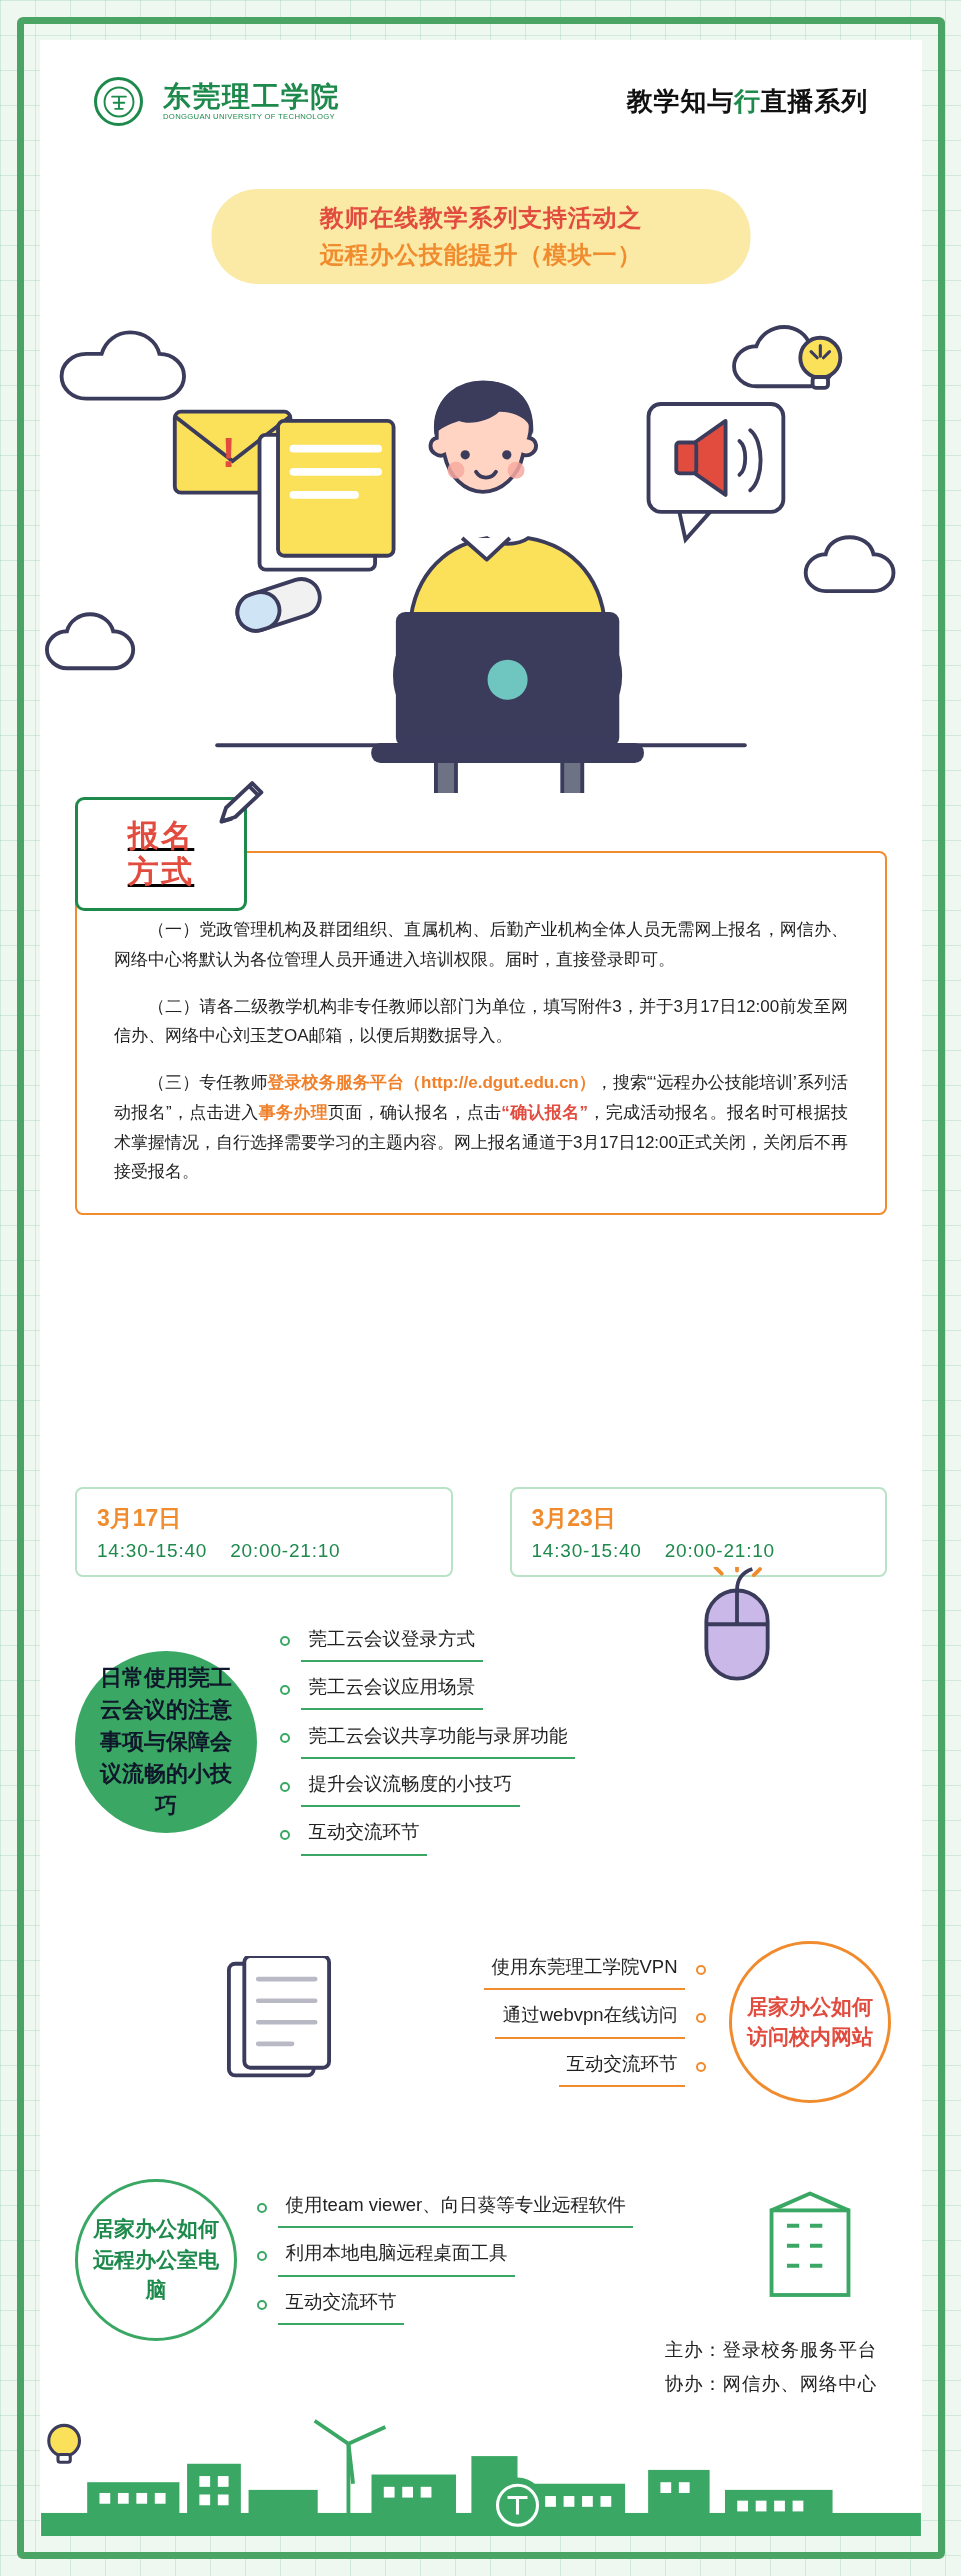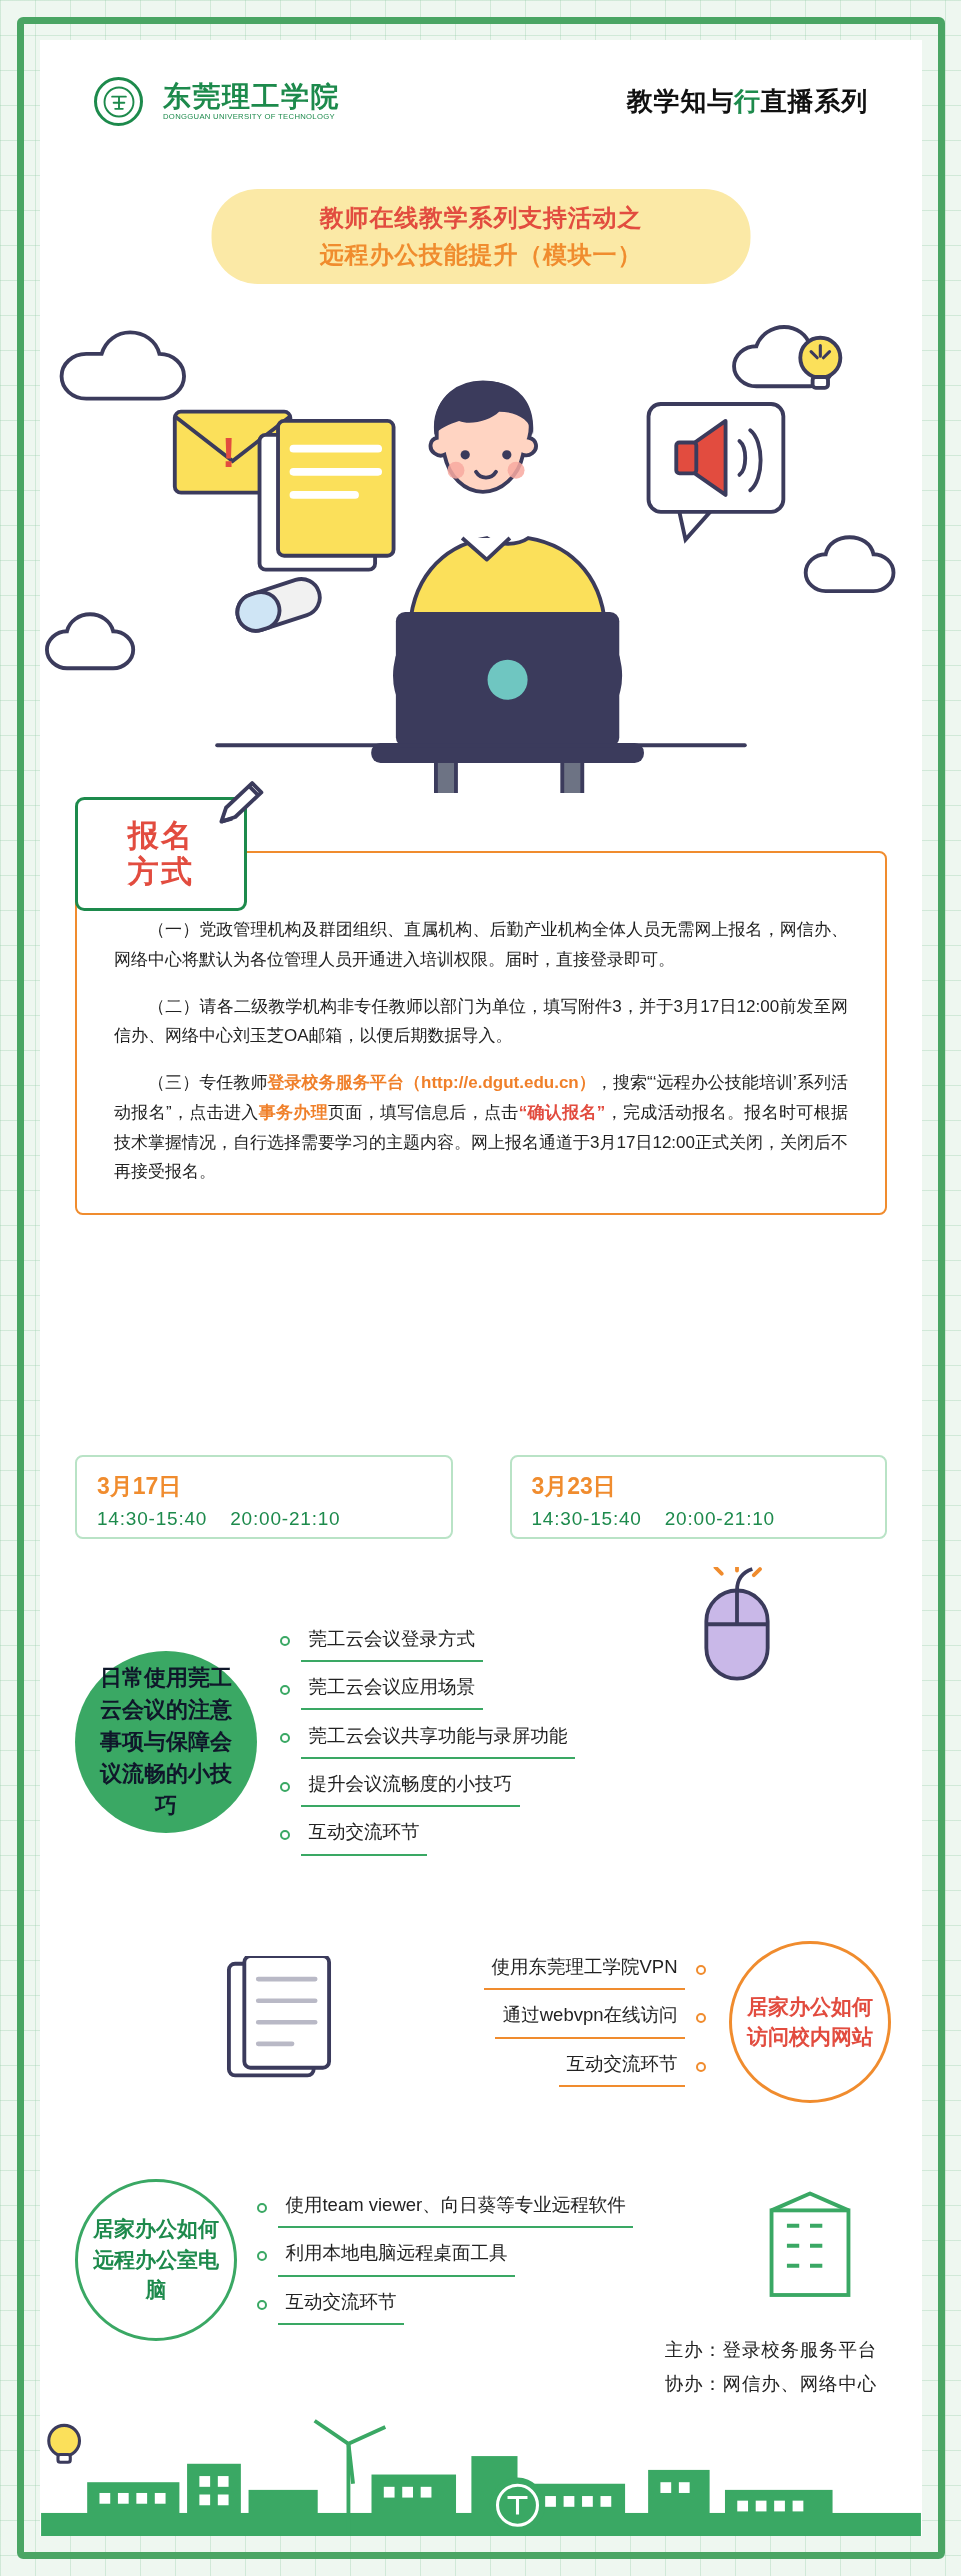--- a/index.html
+++ b/index.html
@@ -58,20 +58,21 @@
   
   .illus{position:absolute;left:40px;top:300px;width:882px;height:493px;}
   svg.illus-svg{position:absolute;left:0;top:0;}
 
   
   .apply-tag{
     position:absolute;left:75px;top:797px;width:166px;height:108px;
     background:#fff;border:3.1px solid #1d8a4c;border-radius:9.2px;
     display:flex;flex-direction:column;align-items:center;justify-content:center;
     z-index:4;
+    text-decoration:underline;
   }
   .apply-tag span{font-size:31px;font-weight:bold;color:#e24c3f;letter-spacing:2.3px;line-height:1.15;}
 
   
   .apply-box{
     position:absolute;left:75px;top:851px;right:75px;
     border:2.3px solid #f08c2e;border-radius:7.7px;
     padding:62px 37px 26px 37px;box-sizing:border-box;
     background:#fff;
   }
@@ -79,21 +80,21 @@
     margin:0 0 17px 0;font-size:17px;line-height:1.75;color:#222;text-indent:2em;text-align:justify;
   }
   .apply-box p:last-child{margin-bottom:0;}
   .orange{color:#f0802a;font-weight:bold;}
   .red{color:#e24c3f;font-weight:bold;}
 
   
   .dates{position:absolute;left:75px;top:1455px;right:75px;display:flex;gap:57px;}
   .date-card{
     flex:1;border:2.3px solid #b9e3c6;border-radius:7.7px;background:#fff;
-    padding:14px 20px 7px 20px;box-sizing:border-box;
+    padding:14px 20px 13px 20px;box-sizing:border-box;margin-top:32px;
   }
   .date-day{font-size:23px;font-weight:bold;color:#f08c2e;margin-bottom:6.2px;}
   .date-times{font-size:19px;color:#1d8a4c;letter-spacing:0.8px;}
   .date-times span{margin-right:23px;}
 
   
   .group{position:absolute;}
   .bubble{
     border-radius:50%;display:flex;align-items:center;justify-content:center;
     text-align:center;font-weight:bold;line-height:1.45;
@@ -216,21 +217,21 @@
       </g>
 
       <line x1="230" y1="578" x2="915" y2="578" stroke="#3b3b5c" stroke-width="5" stroke-linecap="round"></line>
     </svg>
   </div>
 
   <div class="apply-box">
     <p>（一）党政管理机构及群团组织、直属机构、后勤产业机构全体人员无需网上报名，网信办、网络中心将默认为各位管理人员开通进入培训权限。届时，直接登录即可。</p>
     <p>（二）请各二级教学机构非专任教师以部门为单位，填写附件3，并于3月17日12:00前发至网信办、网络中心刘玉芝OA邮箱，以便后期数据导入。</p>
     <p>
-      <span>（三）专任教师</span><span class="orange">登录校务服务平台（http://e.dgut.edu.cn）</span><span>，搜索“‘远程办公技能培训’系列活动报名”，点击进入</span><span class="orange">事务办理</span><span>页面，填写信息后，点击</span><span class="red">“确认报名”</span><span>，完成活动报名。报名时可根据技术掌握情况，自行选择需要学习的主题内容。网上报名通道于3月17日12:00正式关闭，关闭后不再接受报名。</span>
+      <span>（三）专任教师</span><span class="orange">登录校务服务平台（http://e.dgut.edu.cn）</span><span>，搜索“‘远程办公技能培训’系列活动报名”，点击进入</span><span class="orange">事务办理</span><span>页面，确认报名，点击</span><span class="red">“确认报名”</span><span>，完成活动报名。报名时可根据技术掌握情况，自行选择需要学习的主题内容。网上报名通道于3月17日12:00正式关闭，关闭后不再接受报名。</span>
     </p>
   </div>
 
   <div class="apply-tag">
     <span>报名</span>
     <span>方式</span>
     <svg style="position:absolute;right:-21.6px;top:-23px" width="60" height="60" viewBox="0 0 78 78" aria-hidden="true">
       <path d="M20 58l6-18L60 8l12 12-34 32z" fill="#fff" stroke="#3b3b5c" stroke-width="5" stroke-linejoin="round"></path>
       <path d="M56 12l12 12" stroke="#3b3b5c" stroke-width="5"></path>
       <path d="M20 58l14-4" stroke="#3b3b5c" stroke-width="5"></path>

